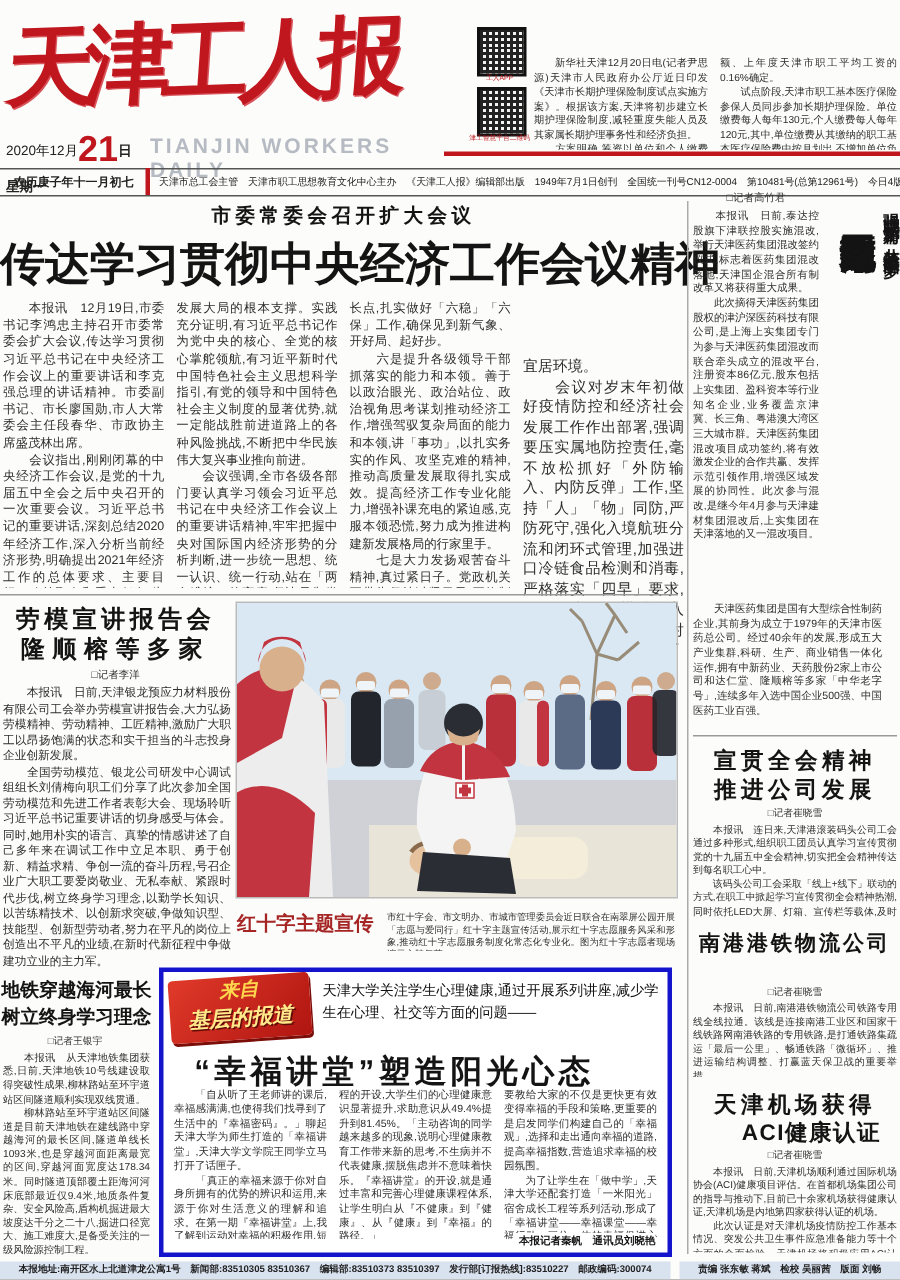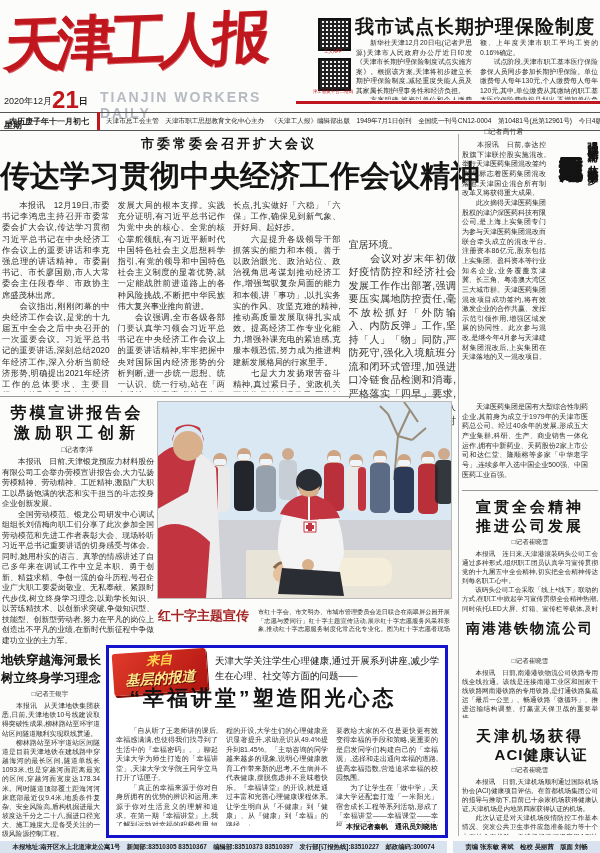--- a/index.html
+++ b/index.html
@@ -28,21 +28,20 @@
   <div class="abs red" style="left:4px;top:2px;width:308px;height:92px;font-size:58px;font-weight:bold;
               font-family:'Liberation Serif',serif;letter-spacing:-6px;
               transform:rotate(-2deg) skewX(-6deg);text-shadow:1px 1px 0 #d8555c;">天津工人报</div>
   <div class="abs" style="left:100px;top:89px;width:210px;font-size:14px;font-weight:bold;color:#b6bac2;letter-spacing:2px;">TIANJIN WORKERS DAILY</div>
 
   <div class="abs qr" style="left:318px;top:18px;width:29px;height:29px;"></div>
   <div class="abs red ctr" style="left:310px;top:49px;width:46px;font-size:4.5px;">工人APP</div>
   <div class="abs qr" style="left:318px;top:58px;width:29px;height:29px;"></div>
   <div class="abs red ctr" style="left:305px;top:89px;width:56px;font-size:4.5px;">津工智慧平台二维码</div>
 
-  <div class="abs bold" style="left:355px;top:14px;width:245px;font-size:19px;letter-spacing:1px;white-space:nowrap;">我市试点长期护理保险制度</div>
   <div class="abs jb" style="left:356px;top:38px;width:116px;height:62px;font-size:6.8px;line-height:1.4;">　　新华社天津12月20日电(记者尹思源)天津市人民政府办公厅近日印发《天津市长期护理保险制度试点实施方案》。根据该方案,天津将初步建立长期护理保险制度,减轻重度失能人员及其家属长期护理事务性和经济负担。
 　　方案明确,筹资以单位和个人缴费为主,单位和个人缴费原则上分别按照职工工资总</div>
   <div class="abs jb" style="left:480px;top:38px;width:118px;height:62px;font-size:6.8px;line-height:1.4;">额、上年度天津市职工平均工资的0.16%确定。
 　　试点阶段,天津市职工基本医疗保险参保人员同步参加长期护理保险。单位缴费每人每年130元,个人缴费每人每年120元,其中,单位缴费从其缴纳的职工基本医疗保险费中按月划出,不增加单位负担;个人缴费从其缴纳的城镇职工大额医疗救助费中按月划出,个人不再另行缴费。</div>
   <div class="abs" style="left:296px;top:101px;width:304px;height:3px;background:#c0171e;"></div>
 
   <div class="abs" style="left:4px;top:86px;width:94px;height:24px;">
     <span style="font-size:9px;font-weight:normal;">2020年12月</span><span class="red" style="font-size:24px;font-weight:bold;vertical-align:-4px;">21</span><span style="font-size:9px;font-weight:bold;">日 星期一</span>
   </div>
   <div class="abs rule" style="left:0;top:112px;width:600px;height:1px;"></div>
@@ -69,21 +68,21 @@
 
   <div class="abs" style="left:458px;top:134px;width:1px;height:702px;background:#aaa;"></div>
   <div class="abs byline" style="left:462px;top:127px;width:84px;font-size:7px;">□记者高竹君</div>
   <div class="abs jb" style="left:462px;top:140px;width:84px;height:256px;font-size:7px;line-height:1.38;">　　本报讯　日前,泰达控股旗下津联控股实施混改,举行天津医药集团混改签约仪式,标志着医药集团混改落地,天津国企混合所有制改革又将获得重大成果。
 　　此次摘得天津医药集团股权的津沪深医药科技有限公司,是上海上实集团专门为参与天津医药集团混改而联合牵头成立的混改平台,注册资本86亿元,股东包括上实集团、盈科资本等行业知名企业,业务覆盖京津冀、长三角、粤港澳大湾区三大城市群。天津医药集团混改项目成功签约,将有效激发企业的合作共赢、发挥示范引领作用,增强区域发展的协同性。此次参与混改,是继今年4月参与天津建材集团混改后,上实集团在天津落地的又一混改项目。</div>
   <div class="abs jb" style="left:462px;top:402px;width:126px;height:80px;font-size:7px;line-height:1.38;">　　天津医药集团是国有大型综合性制药企业,其前身为成立于1979年的天津市医药总公司。经过40余年的发展,形成五大产业集群,科研、生产、商业销售一体化运作,拥有中新药业、天药股份2家上市公司和达仁堂、隆顺榕等多家「中华老字号」,连续多年入选中国企业500强、中国医药工业百强。</div>
   <div class="abs vert bold" style="left:551px;top:138px;width:40px;height:302px;font-size:24px;line-height:40px;">天津医药集团混改落地签约</div>
   <div class="abs vert bold" style="left:587px;top:133px;width:13px;height:260px;font-size:11px;letter-spacing:1.5px;">强强联手赋新篇　共筑健康中国梦</div>
 
   <div class="abs bold ctr" style="left:0;top:403px;width:154px;font-size:16px;letter-spacing:3px;">劳模宣讲报告会</div>
-  <div class="abs bold ctr" style="left:0;top:423px;width:154px;font-size:16px;letter-spacing:5px;">激励职工创新</div>
+  <div class="abs bold ctr" style="left:0;top:423px;width:154px;font-size:16px;letter-spacing:5px;">隆顺榕等多家</div>
   <div class="abs byline" style="left:0;top:445px;width:154px;font-size:7px;">□记者李洋</div>
   <div class="abs jb" style="left:2px;top:457px;width:152px;height:188px;font-size:7.8px;line-height:1.35;">　　本报讯　日前,天津银龙预应力材料股份有限公司工会举办劳模宣讲报告会,大力弘扬劳模精神、劳动精神、工匠精神,激励广大职工以昂扬饱满的状态和实干担当的斗志投身企业创新发展。
 　　全国劳动模范、银龙公司研发中心调试组组长刘倩梅向职工们分享了此次参加全国劳动模范和先进工作者表彰大会、现场聆听习近平总书记重要讲话的切身感受与体会。同时,她用朴实的语言、真挚的情感讲述了自己多年来在调试工作中立足本职、勇于创新、精益求精、争创一流的奋斗历程,号召企业广大职工要爱岗敬业、无私奉献、紧跟时代步伐,树立终身学习理念,以勤学长知识、以苦练精技术、以创新求突破,争做知识型、技能型、创新型劳动者,努力在平凡的岗位上创造出不平凡的业绩,在新时代新征程中争做建功立业的主力军。
 　　刘倩梅的宣讲使职工产生强烈共鸣,与会职工纷纷表示,在今后的工作中将以刘倩梅为榜样,在生产一线大力弘扬劳模精神、劳动精神、工匠精神,勤学苦干、锐意进取、无私奉献,以主人翁姿态为企业创新发展贡献力量。</div>
 
   <div class="abs" style="left:157px;top:401px;width:293px;height:196px;overflow:hidden;border:1px solid #bbb;">
     <svg width="293" height="196" viewBox="0 0 293 196" xmlns="http://www.w3.org/2000/svg">
       <rect width="293" height="196" fill="#d9e8f2"></rect>
       <rect y="118" width="293" height="78" fill="#cfd1d6"></rect>
       <g stroke="#8c7b63" stroke-width="2" fill="none" opacity="0.85">
@@ -198,21 +197,21 @@
 　　柳林路站至环宇道站区间隧道是目前天津地铁在建线路中穿越海河的最长区间,隧道单线长1093米,也是穿越河面距离最宽的区间,穿越河面宽度达178.34米。同时隧道顶部覆土距海河河床底部最近仅9.4米,地质条件复杂、安全风险高,盾构机掘进最大坡度达千分之二十八,掘进口径宽大、施工难度大,是备受关注的一级风险源控制工程。
 　　面对一系列施工难题,地铁集团工会组织管理者与建设者在狠抓疫情防控的同时,严格执行24小时不间断掘进制度,严格控制盾构掘进速度、盾构姿态和土压平衡,在相应区域加强同步注浆及二次补浆,及时填充盾构机与管片之间的空隙,有效减小了地层沉降,地表沉降平均控制在1毫米以内,实现盾构管片拼装质量「零偏差、零破损、零渗漏、零错台」。</div>
 
   <div class="abs" style="left:106px;top:645px;width:336px;height:187px;border:3px solid #1414cc;background:#fff;">
     <div class="abs" style="left:4px;top:3px;width:94px;height:42px;background:linear-gradient(135deg,#e03a2a,#b01510);
                 transform:rotate(-4deg);border-radius:3px;box-shadow:1px 2px 0 #7c0e0a;text-align:center;">
       <div style="font-size:13px;font-weight:bold;color:#ffd84d;font-style:italic;line-height:17px;">来自</div>
       <div style="font-size:14px;font-weight:bold;color:#ffe98a;font-style:italic;line-height:20px;text-shadow:1px 1px 0 #5e0c08;">基层的报道</div>
     </div>
     <div class="abs" style="left:106px;top:6px;width:224px;font-size:9.5px;line-height:1.55;color:#111;text-align:justify;">天津大学关注学生心理健康,通过开展系列讲座,减少学生在心理、社交等方面的问题——</div>
-    <div class="abs bold ctr" style="left:0;top:36px;width:308px;font-size:21px;letter-spacing:3px;">“幸福讲堂”塑造阳光心态</div>
+    <div class="abs bold ctr" style="left:0;top:52px;width:308px;font-size:21px;letter-spacing:3px;">“幸福讲堂”塑造阳光心态</div>
     <div class="abs colwrap" style="left:7px;top:78px;width:322px;height:100px;">
       <div class="jb" style="font-size:7px;line-height:1.35;height:100px;">　　「自从听了王老师讲的课后,幸福感满满,也使得我们找寻到了生活中的『幸福密码』。」聊起天津大学为师生打造的「幸福讲堂」,天津大学文学院王同学立马打开了话匣子。
 　　「真正的幸福来源于你对自身所拥有的优势的辨识和运用,来源于你对生活意义的理解和追求。在第一期『幸福讲堂』上,我了解到运动对幸福的积极作用,短期锻炼可以释放压力。」</div>
       <div class="jb" style="font-size:7px;line-height:1.35;height:100px;">程的开设,大学生们的心理健康意识显著提升,求助意识从49.4%提升到81.45%。「主动咨询的同学越来越多的现象,说明心理健康教育工作带来新的思考,不生病并不代表健康,摆脱焦虑并不意味着快乐。『幸福讲堂』的开设,就是通过丰富和完善心理健康课程体系,让学生明白从『不健康』到『健康』、从『健康』到『幸福』的路径。」</div>
       <div class="jb" style="font-size:7px;line-height:1.35;height:100px;">要教给大家的不仅是更快更有效变得幸福的手段和策略,更重要的是启发同学们构建自己的「幸福观」,选择和走出通向幸福的道路,提高幸福指数,营造追求幸福的校园氛围。
 　　为了让学生在「做中学」,天津大学还配套打造「一米阳光」宿舍成长工程等系列活动,形成了「幸福讲堂——幸福课堂——幸福行动」三位一体的幸福促进心理健康教育工作。</div>
     </div>
     <div class="abs bold" style="right:8px;bottom:3px;font-size:7px;background:#fff;padding-left:4px;">本报记者秦帆　通讯员刘晓艳</div>
   </div>
 

